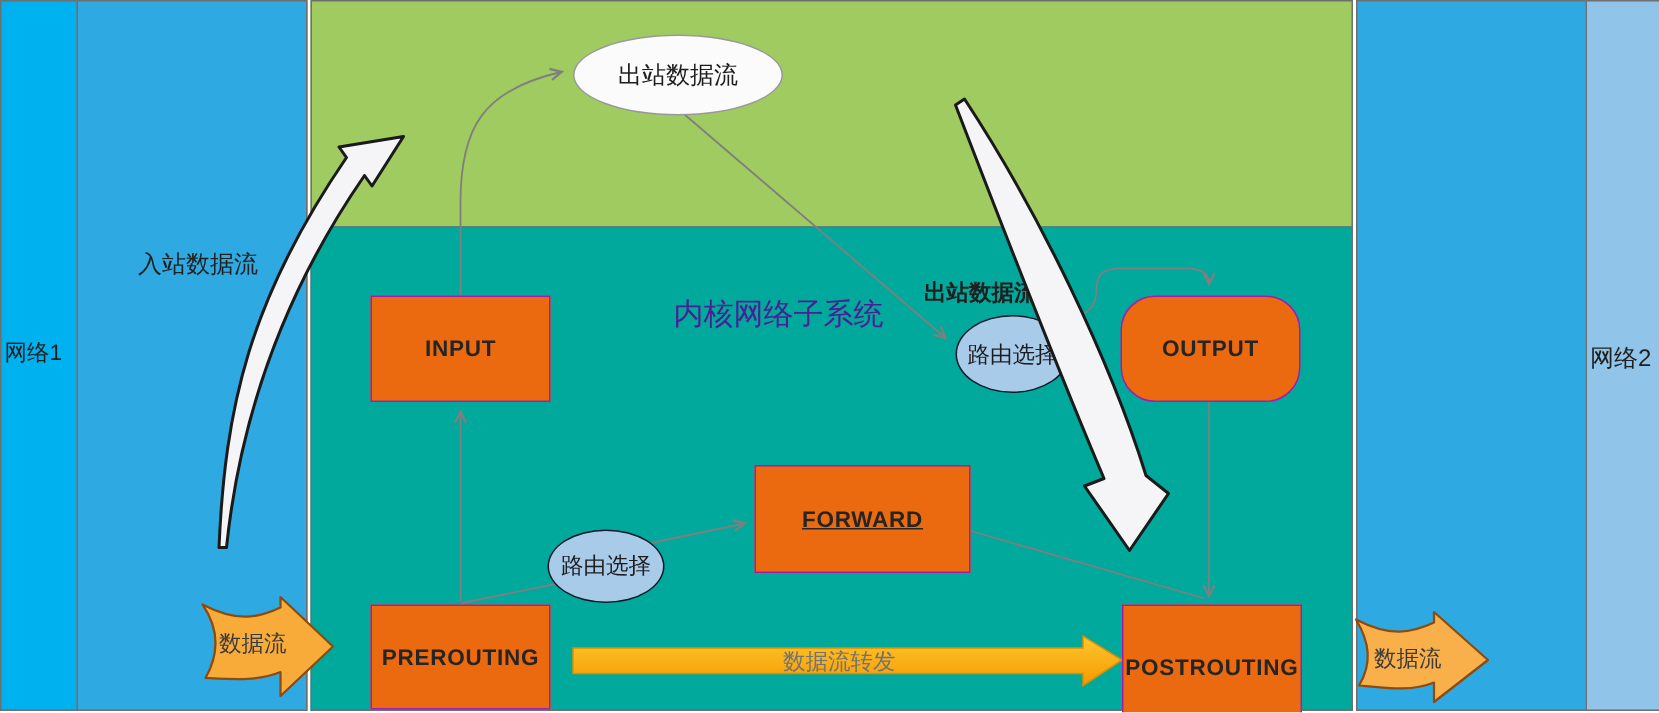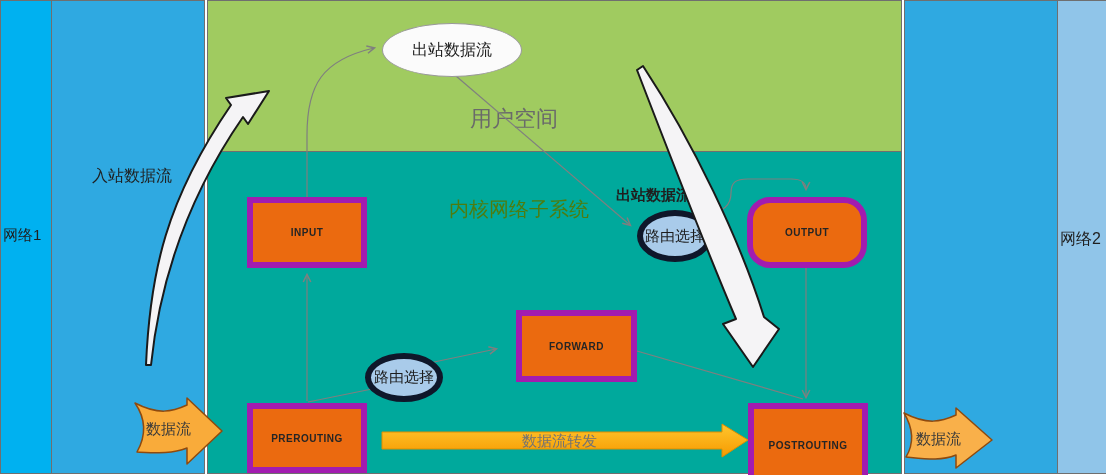--- a/index.html
+++ b/index.html
@@ -6,47 +6,46 @@
   body{font-family:"Liberation Sans","DejaVu Sans",sans-serif;}
   #canvas{position:relative;width:1106px;height:475px;background:#fff;overflow:hidden;}
   .region{position:absolute;box-sizing:border-box;border:1px solid #6f6f6f;}
   .col-net1{left:0;top:0;width:52px;height:474px;background:#00b1f0;}
   .col-inflow{left:51px;top:0;width:154px;height:474px;background:#2fa9e1;}
   .user-space{left:207px;top:0;width:695px;height:152px;background:#a0cb60;}
   .kernel{left:207px;top:151px;width:695px;height:323px;background:#00a99c;}
   .right-blue{left:904px;top:0;width:154px;height:474px;background:#2fa9e1;}
   .col-net2{left:1057px;top:0;width:49px;height:474px;background:#90c5e9;border-right:none;}
   .node{position:absolute;box-sizing:border-box;display:flex;align-items:center;justify-content:center;
-        background:#eb6a0f;border:6px solid #a21caf;color:#252525;font-weight:bold;font-size:10px;letter-spacing:.5px;}
+        background:#eb6a0f;border:1px solid #a21caf;color:#252525;font-weight:bold;font-size:15px;letter-spacing:.5px;}
   .ellipse{position:absolute;box-sizing:border-box;display:flex;align-items:center;justify-content:center;
         border-radius:50%;font-size:15px;color:#1c1c1c;}
   .ellipse.process{background:#fbfbfb;border:1px solid #999;font-size:16px;}
-  .ellipse.routing{background:#a9cbea;border:6px solid #0f172a;}
+  .ellipse.routing{background:#a9cbea;border:1px solid #0f172a;}
   .lbl{position:absolute;white-space:nowrap;color:#1f1f1f;}
   .lbl.zone{color:#6a6a6a;}
   svg.overlay{position:absolute;left:0;top:0;pointer-events:none;}
   .flow-text{position:absolute;white-space:nowrap;font-size:15px;color:#3a3a3a;}
   .fwd-text{position:absolute;white-space:nowrap;font-size:15px;color:#737373;}
 </style>
 </head>
 <body>
 
 <div id="canvas">
 
   <div class="region col-net1"></div>
   <div class="region col-inflow"></div>
   <div class="region user-space"></div>
   <div class="region kernel"></div>
   <div class="region right-blue"></div>
   <div class="region col-net2"></div>
 
   <div class="lbl" style="left:3px;top:226px;font-size:15px;">网络1</div>
   <div class="lbl" style="left:1060px;top:229px;font-size:16px;">网络2</div>
-  <div class="lbl zone" style="left:470px;top:104px;font-size:22px;">用户空间</div>
-  <div class="lbl zone" style="left:449px;top:196px;font-size:20px;color:#4d7c0f;">内核网络子系统</div>
+  <div class="lbl zone" style="left:449px;top:196px;font-size:20px;color:#4c1d95;">内核网络子系统</div>
   <div class="lbl" style="left:92px;top:166px;font-size:16px;">入站数据流</div>
   <div class="lbl" style="left:616px;top:186px;font-size:15px;font-weight:bold;">出站数据流</div>
 
   <svg class="overlay" width="1106" height="475">
     <defs>
       <marker id="arr" viewBox="0 0 10 10" refX="8" refY="5" markerWidth="9" markerHeight="9" orient="auto">
         <path d="M1.5,1.5 L8.5,5 L1.5,8.5" fill="none" stroke="#7f7f7f" stroke-width="1.4"></path>
       </marker>
       <linearGradient id="gy" x1="0" y1="0" x2="0" y2="1">
         <stop offset="0" stop-color="#ffc62e"></stop>
@@ -62,21 +61,21 @@
       <path d="M623,347 L803,399"></path>
       <path d="M434,362 L496,349" marker-end="url(#arr)"></path>
       <path d="M308,402 L372,389"></path>
     </g>
 
     <path d="M382,432 H722 V424 L748,440 L722,457 V449 H382 Z" fill="url(#gy)" stroke="#df8e00" stroke-width="1"></path>
   </svg>
 
   <div class="node" style="left:247px;top:197px;width:120px;height:71px;">INPUT</div>
   <div class="node" style="left:747px;top:197px;width:120px;height:71px;border-radius:23px;">OUTPUT</div>
-  <div class="node" style="left:516px;top:310px;width:121px;height:72px;">FORWARD</div>
+  <div class="node" style="left:503px;top:310px;width:144px;height:72px;text-decoration:underline;">FORWARD</div>
   <div class="node" style="left:247px;top:403px;width:120px;height:70px;">PREROUTING</div>
   <div class="node" style="left:748px;top:403px;width:120px;height:84px;">POSTROUTING</div>
 
   <div class="ellipse process" style="left:382px;top:23px;width:140px;height:54px;">出站数据流</div>
   <div class="ellipse routing" style="left:365px;top:353px;width:78px;height:49px;">路由选择</div>
   <div class="ellipse routing" style="left:637px;top:210px;width:76px;height:52px;">路由选择</div>
 
   <svg class="overlay" width="1106" height="475">
     <path d="M146,365 C150,272 166,200 231,105 L226,98 L269,91 L248,124 L243,117 C196,185 161,268 151,365 Z" fill="#f5f4f6" stroke="#1a1a1a" stroke-width="2" stroke-linejoin="round"></path>
     <path d="M637,70 C667,148 704,244 736,319 L723,324 L753,367 L779,329 L764,317 C740,240 693,142 643,66 Z" fill="#f5f4f6" stroke="#1a1a1a" stroke-width="2" stroke-linejoin="round"></path>

